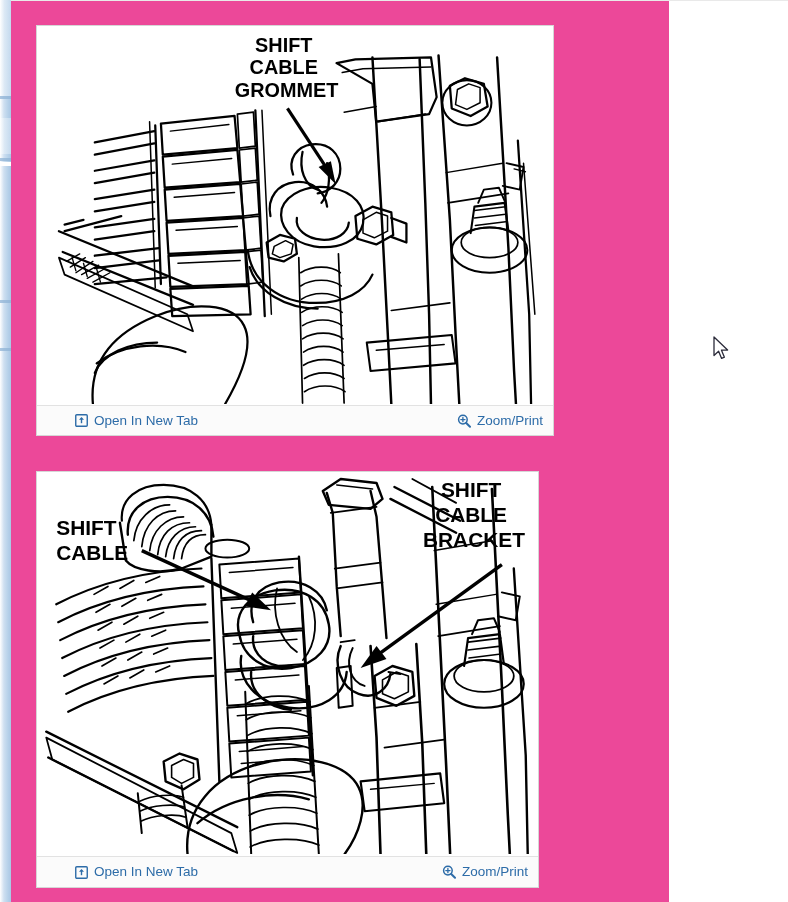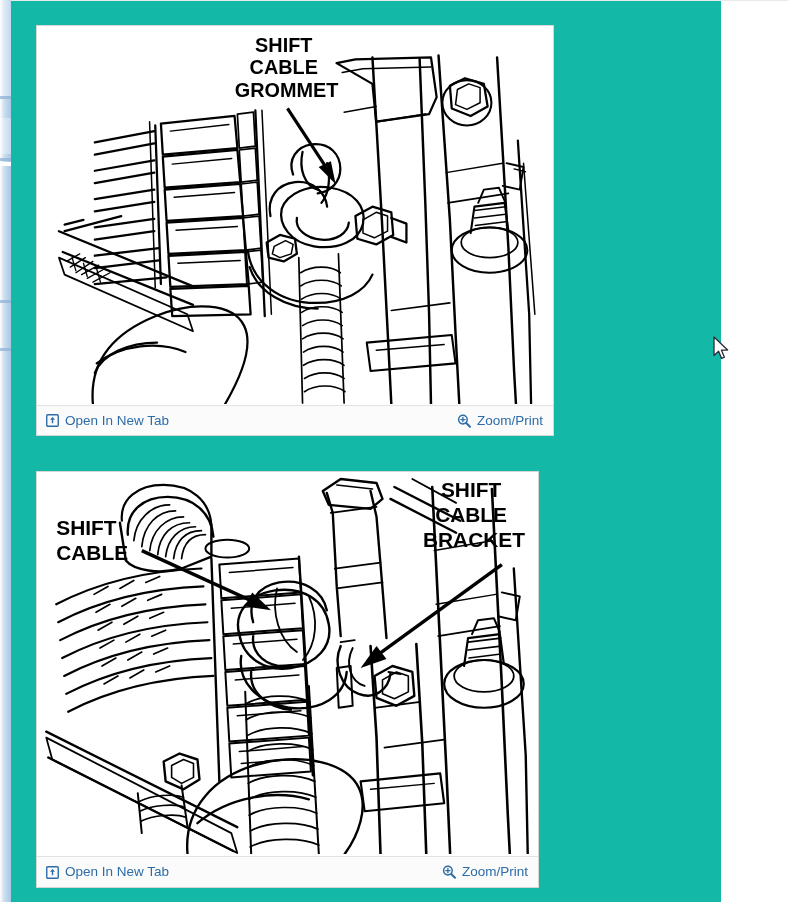--- a/index.html
+++ b/index.html
@@ -6,23 +6,23 @@
   html, body {
     margin: 0; padding: 0;
     width: 788px; height: 902px;
     background: #ffffff;
     font-family: "Liberation Sans", sans-serif;
     overflow: hidden;
   }
 
   #page {
     position: relative;
-    width: 721px;
+    width: 669px;
     height: 902px;
-    background: #14b8a6;
+    background: #ec4899;
   }
 
   
   .left-strip {
     position: absolute;
     left: 0; top: 0;
     width: 11px; height: 902px;
     background: linear-gradient(to right, #ffffff 0%, #cfe0f1 35%, #b8d2ea 70%, #a9c7e4 100%);
   }
   .left-strip-seg {
@@ -85,20 +85,21 @@
 
   .fig-action {
     display: flex;
     align-items: center;
     gap: 6px;
     color: #2d6ca8;
     font-size: 13.5px;
     cursor: pointer;
     white-space: nowrap;
     line-height: 1;
+    margin-left: 29px;
   }
   .fig-action svg { display: block; flex: 0 0 auto; }
 
   
   .cursor {
     position: absolute;
     left: 713px; top: 336px;
     width: 18px; height: 26px;
     pointer-events: none;
   }

